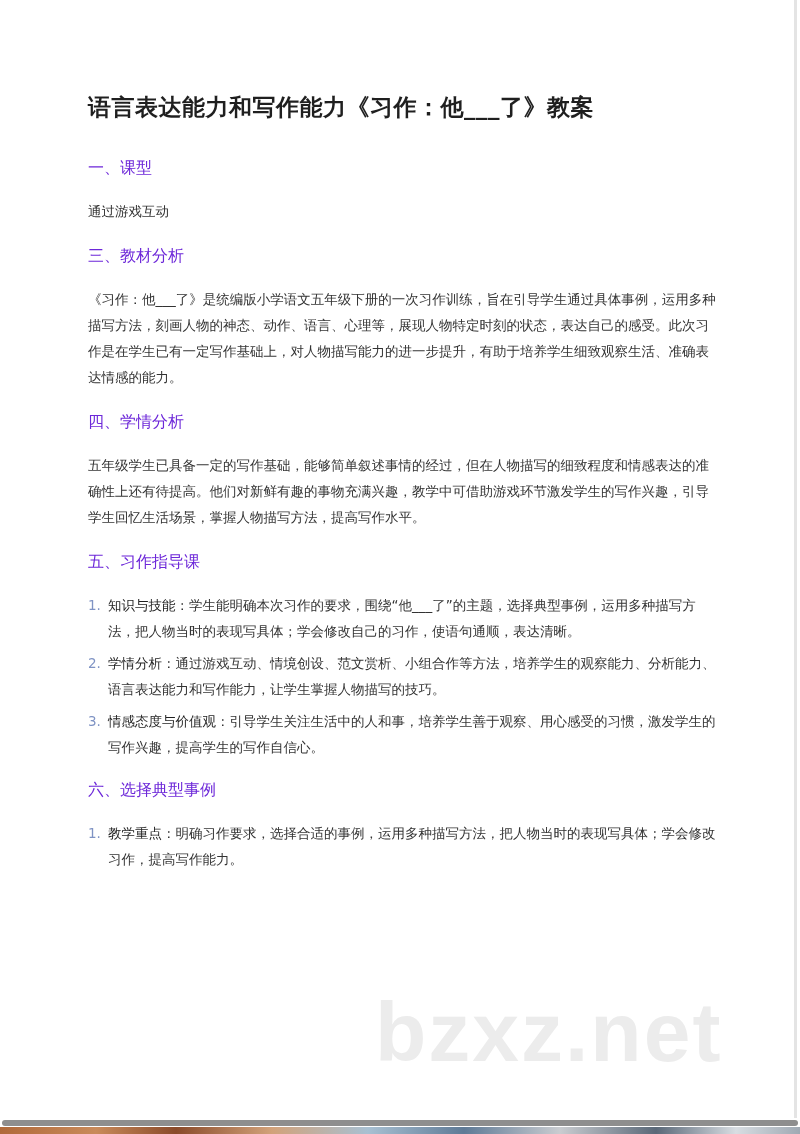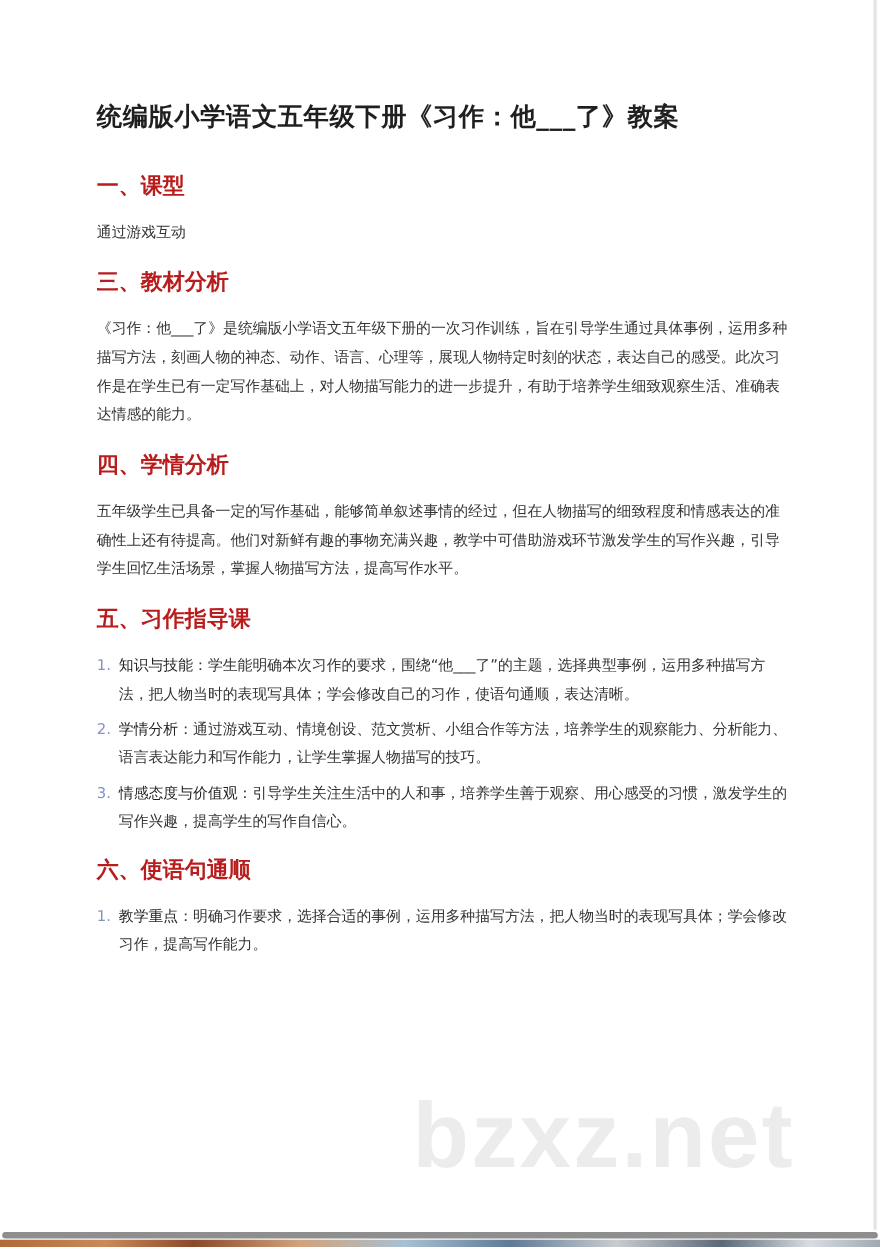--- a/index.html
+++ b/index.html
@@ -33,25 +33,25 @@
     }
     .doc-title {
       font-size: 23px;
       font-weight: bold;
       line-height: 34px;
       margin: 0 0 30px 0;
       color: #1f1f1f;
       letter-spacing: 0.5px;
     }
     .section-heading {
-      font-size: 20px;
-      font-weight: bold;
+      font-size: 16px;
+      font-weight: normal;
       line-height: 28px;
       margin: 0 0 16px 0;
-      color: #b91c1c;
+      color: #6d28d9;
     }
     .para {
       font-size: 13.5px;
       line-height: 26px;
       margin: 0 0 18px 0;
       color: #333333;
     }
     .list {
       margin: 0 0 16px 0;
       padding: 0;
@@ -103,21 +103,21 @@
       width: 800px;
       height: 7px;
       background: linear-gradient(90deg, #b0693a 0%, #c98a5a 12%, #8a4a2a 22%, #d2a27a 34%, #a8c0d2 46%, #5f7a96 58%, #c9ccd0 70%, #5a6878 82%, #d8dde2 92%, #9fa9b3 100%);
     }
   </style>
 </head>
 <body>
 
 <div class="page">
   <div class="content">
-    <h1 class="doc-title">统编版小学语文五年级下册《习作：他___了》教案</h1>
+    <h1 class="doc-title">语言表达能力和写作能力《习作：他___了》教案</h1>
 
     <section>
       <h2 class="section-heading">一、课型</h2>
       <p class="para">通过游戏互动</p>
     </section>
 
 
     <section>
       <h2 class="section-heading">三、教材分析</h2>
       <p class="para">《习作：他___了》是统编版小学语文五年级下册的一次习作训练，旨在引导学生通过具体事例，运用多种描写方法，刻画人物的神态、动作、语言、心理等，展现人物特定时刻的状态，表达自己的感受。此次习作是在学生已有一定写作基础上，对人物描写能力的进一步提升，有助于培养学生细致观察生活、准确表达情感的能力。</p>
@@ -137,21 +137,21 @@
         <li class="list-item">
           <span class="list-num">2.</span><span class="list-term">学情分析</span><span>：通过游戏互动、情境创设、范文赏析、小组合作等方法，培养学生的观察能力、分析能力、语言表达能力和写作能力，让学生掌握人物描写的技巧。</span>
         </li>
         <li class="list-item">
           <span class="list-num">3.</span><span class="list-term">情感态度与价值观</span><span>：引导学生关注生活中的人和事，培养学生善于观察、用心感受的习惯，激发学生的写作兴趣，提高学生的写作自信心。</span>
         </li>
       </ul>
     </section>
 
     <section>
-      <h2 class="section-heading">六、使语句通顺</h2>
+      <h2 class="section-heading">六、选择典型事例</h2>
       <ul class="list">
         <li class="list-item">
           <span class="list-num">1.</span><span class="list-term">教学重点</span><span>：明确习作要求，选择合适的事例，运用多种描写方法，把人物当时的表现写具体；学会修改习作，提高写作能力。</span>
         </li>
       </ul>
     </section>
   </div>
 </div>
 
 <div class="watermark">bzxz.net</div>

